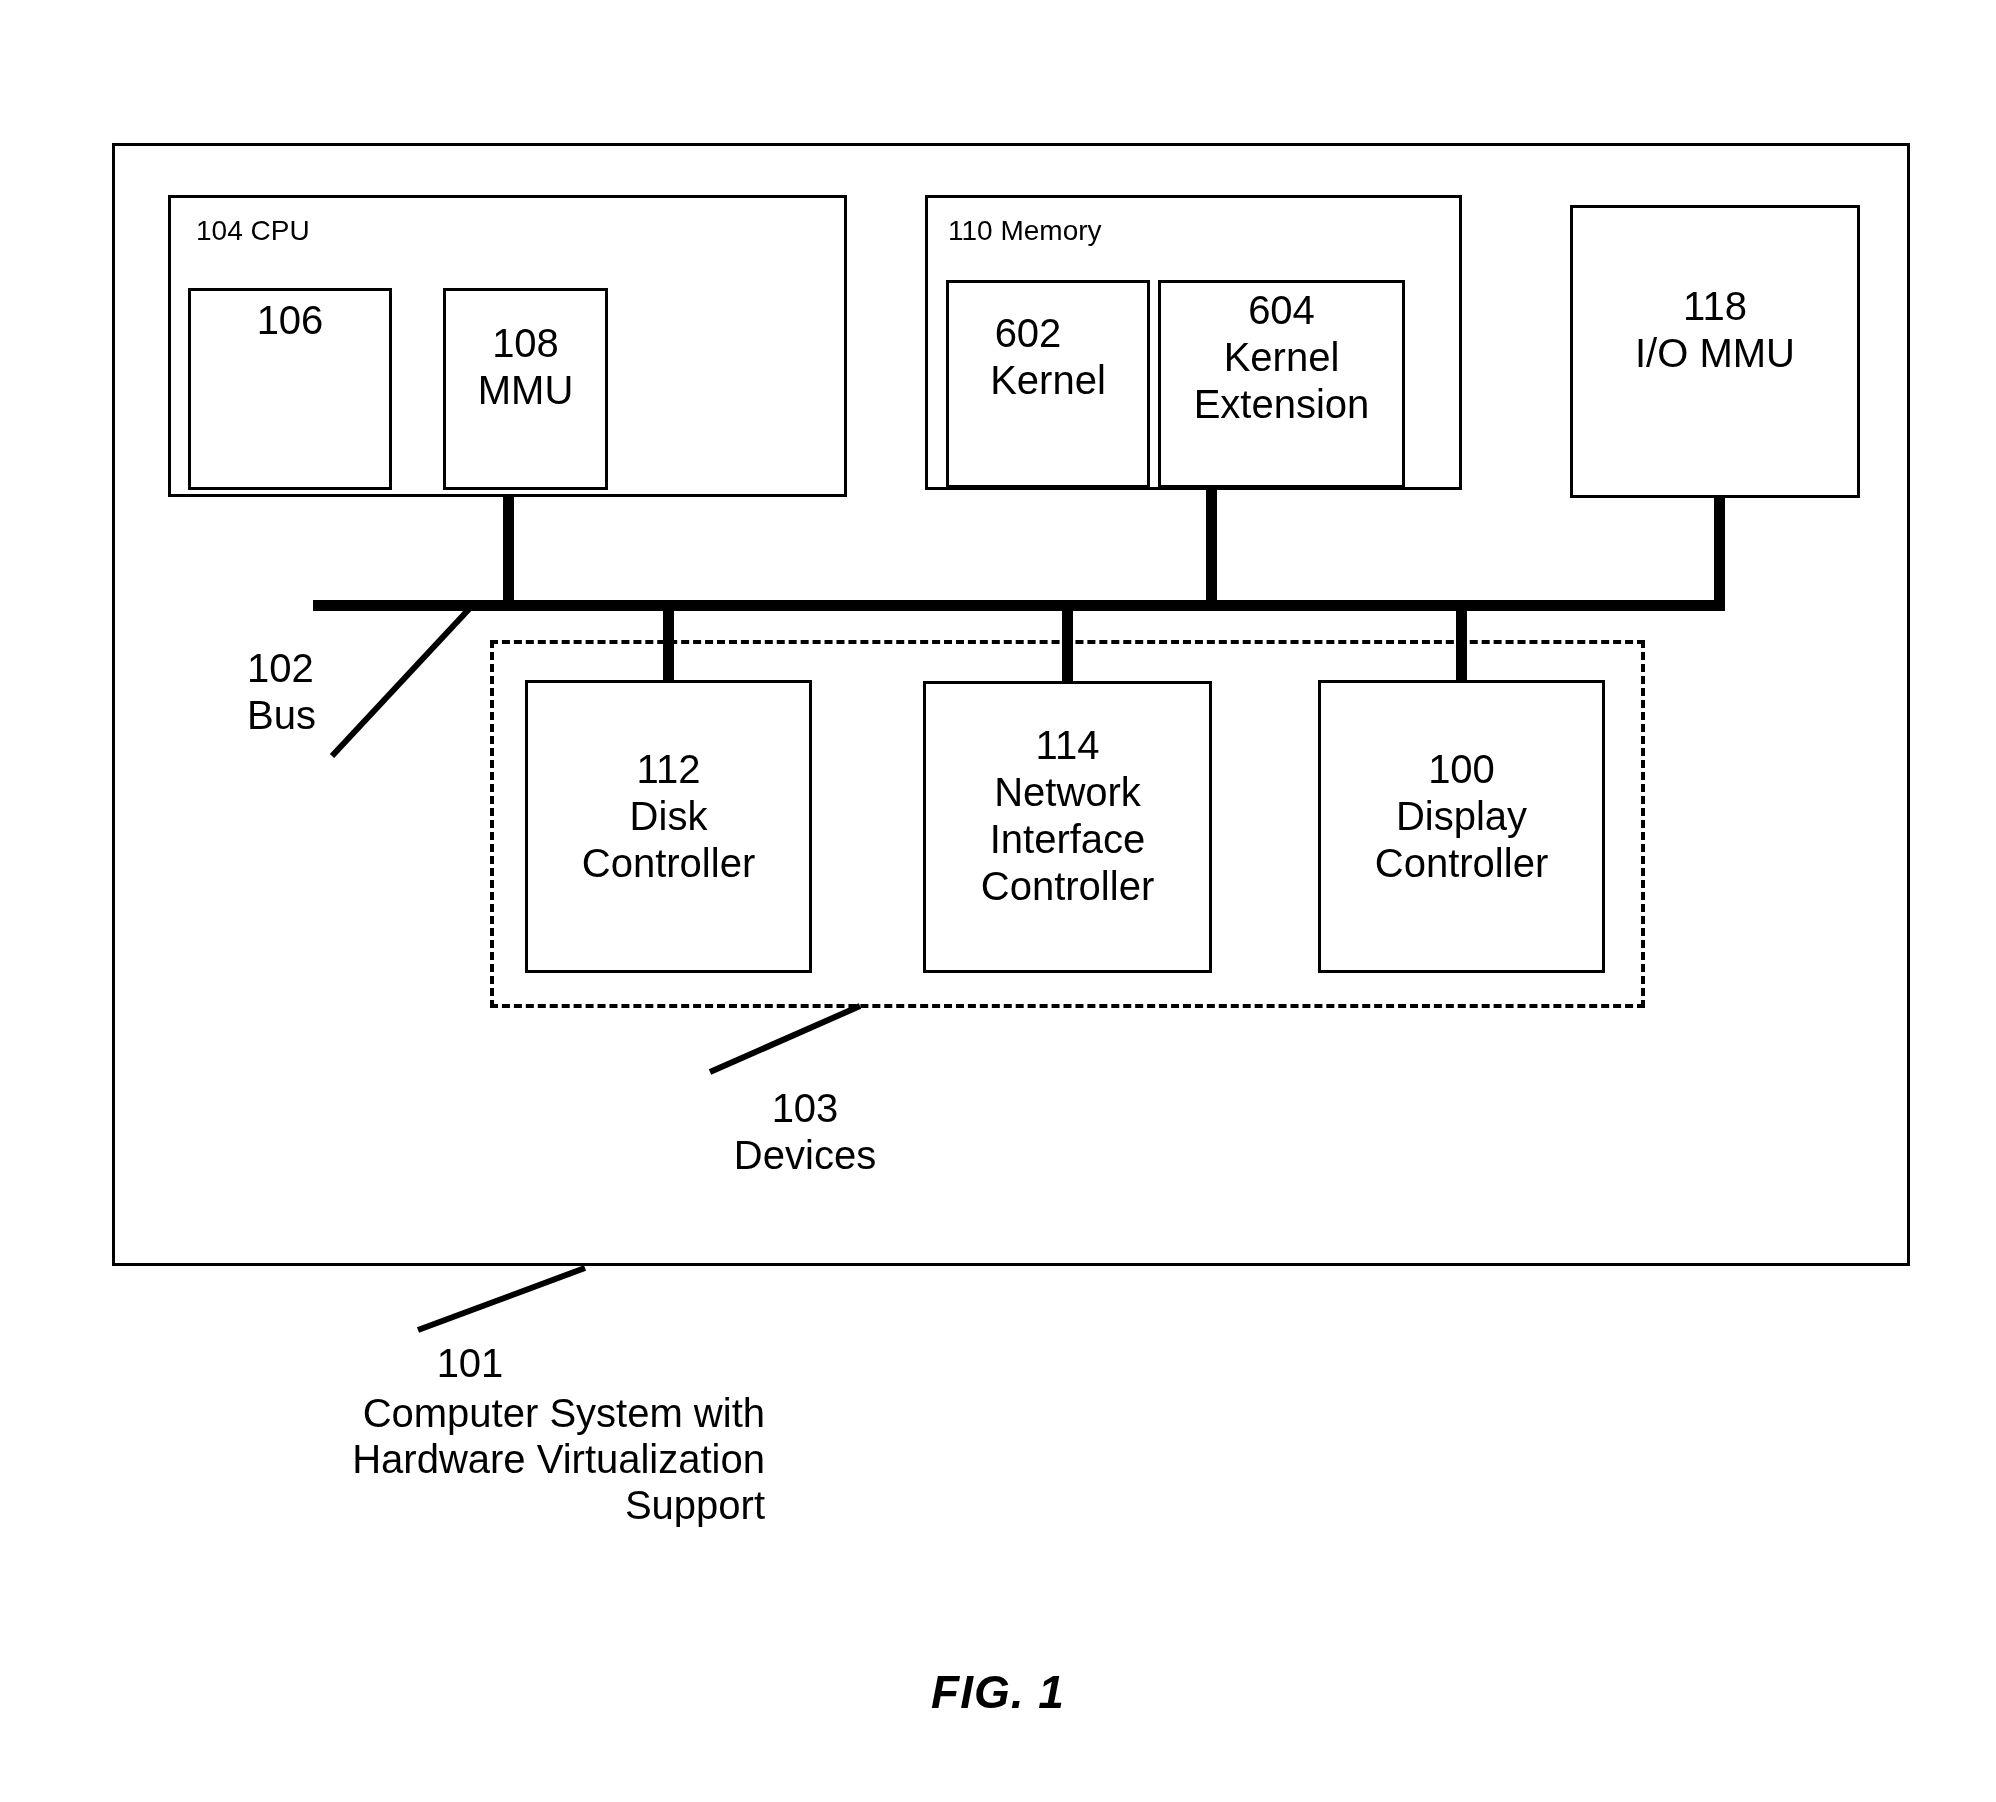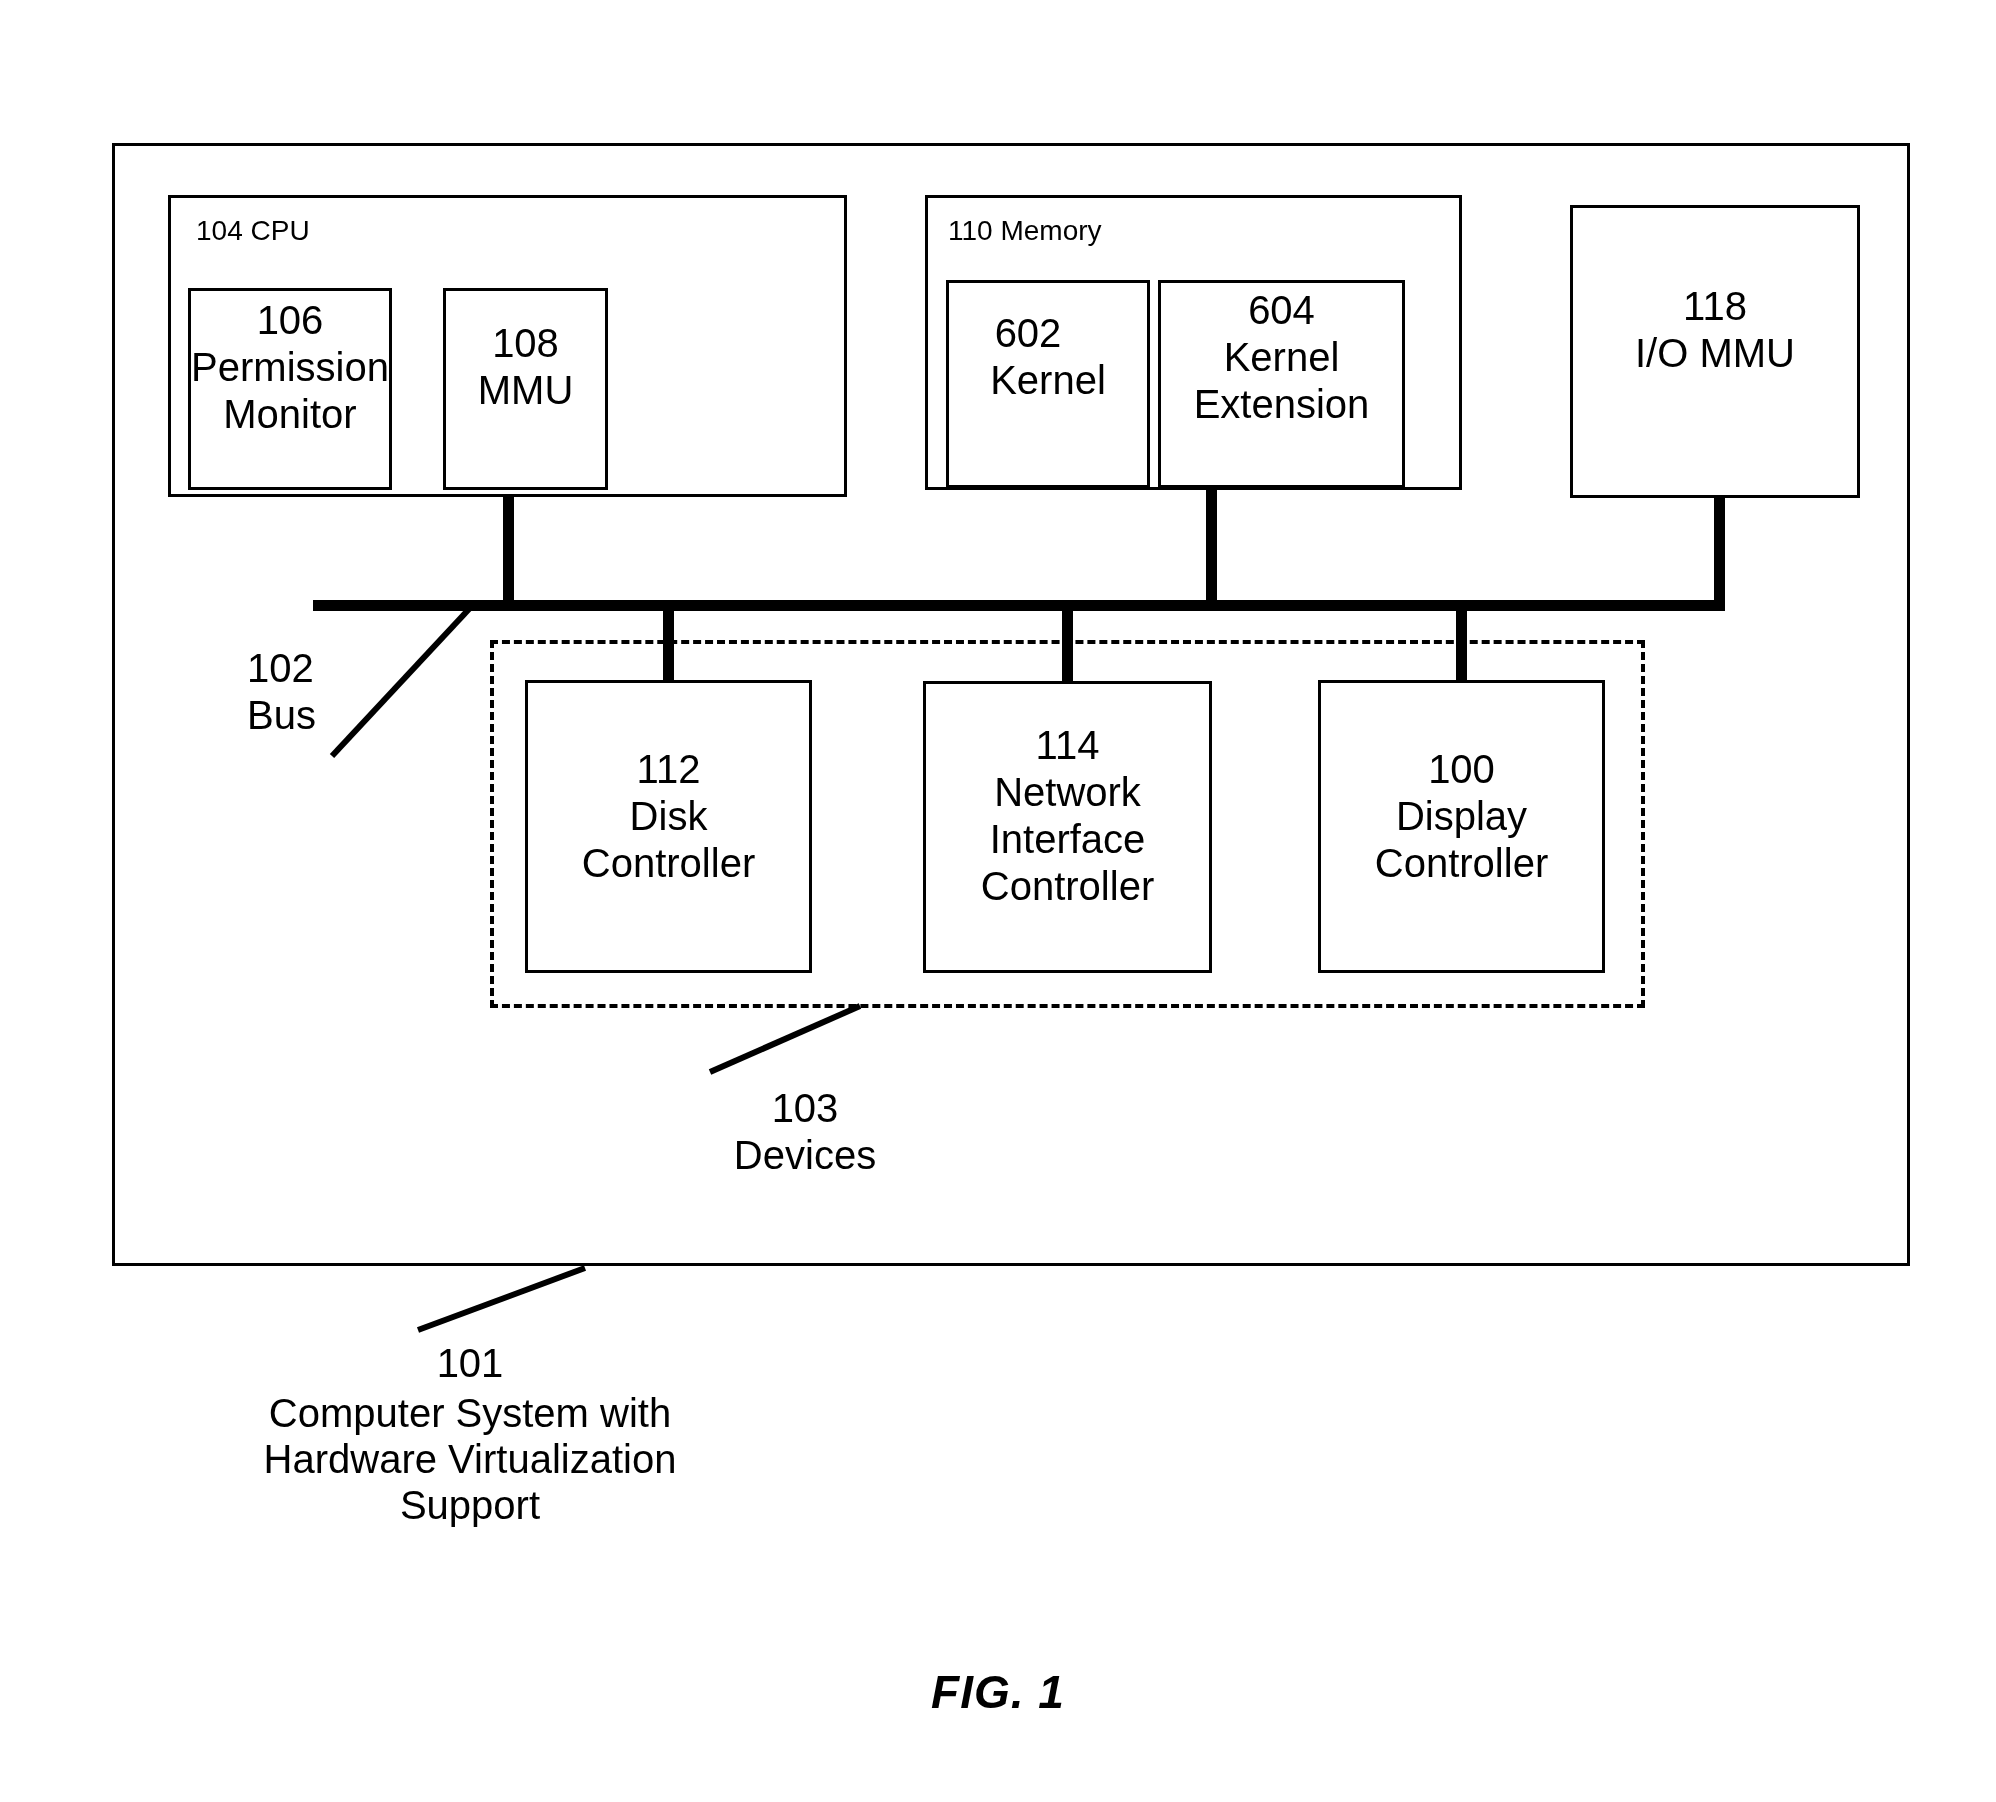--- a/index.html
+++ b/index.html
@@ -101,22 +101,20 @@
 
 <div id="canvas">
 
   <div class="box" style="left:112px; top:143px; width:1798px; height:1123px;"></div>
 
   <div class="box" style="left:168px; top:195px; width:679px; height:302px;"></div>
   <div class="corner-text" style="left:196px; top:208px;">104 CPU</div>
 
   <div class="box-thin" style="left:188px; top:288px; width:204px; height:202px;"></div>
   <div class="box-text" style="left:188px; top:297px; width:204px;">106</div>
-  <div class="box-text" style="left:180px; top:344px; width:220px;">Permission
-Monitor</div>
 
   <div class="box-thin" style="left:443px; top:288px; width:165px; height:202px;"></div>
   <div class="box-text" style="left:443px; top:320px; width:165px;">108</div>
   <div class="box-text" style="left:443px; top:367px; width:165px;">MMU</div>
 
   <div class="box" style="left:925px; top:195px; width:537px; height:295px;"></div>
   <div class="corner-text" style="left:948px; top:208px;">110 Memory</div>
 
   <div class="box-thin" style="left:946px; top:280px; width:204px; height:208px;"></div>
   <div class="box-text" style="left:946px; top:310px; width:164px;">602</div>
@@ -161,21 +159,21 @@
 
   <div class="box-thin" style="left:1318px; top:680px; width:287px; height:293px;"></div>
   <div class="box-text" style="left:1318px; top:746px; width:287px;">100</div>
   <div class="box-text" style="left:1308px; top:793px; width:307px;">Display
 Controller</div>
 
   <div class="label" style="left:735px; top:1085px; width:140px; text-align:center;">103</div>
   <div class="label" style="left:700px; top:1132px; width:210px; text-align:center;">Devices</div>
 
   <div class="label" style="left:400px; top:1340px; width:140px; text-align:center;">101</div>
-  <div class="label" style="left:175px; top:1390px; width:590px; text-align:center;">Computer System with
+  <div class="label" style="left:175px; top:1390px; width:590px; text-align:right;">Computer System with
 Hardware Virtualization
 Support</div>
 
   <div class="fig-caption" style="left:0px; top:1665px;font-style:italic;">FIG. 1</div>
 
   <svg id="leaders" viewBox="0 0 1996 1802" xmlns="http://www.w3.org/2000/svg">
 
     <line x1="332" y1="756" x2="470" y2="608" stroke="#000" stroke-width="6"></line>
 
     <line x1="710" y1="1072" x2="860" y2="1006" stroke="#000" stroke-width="6"></line>

